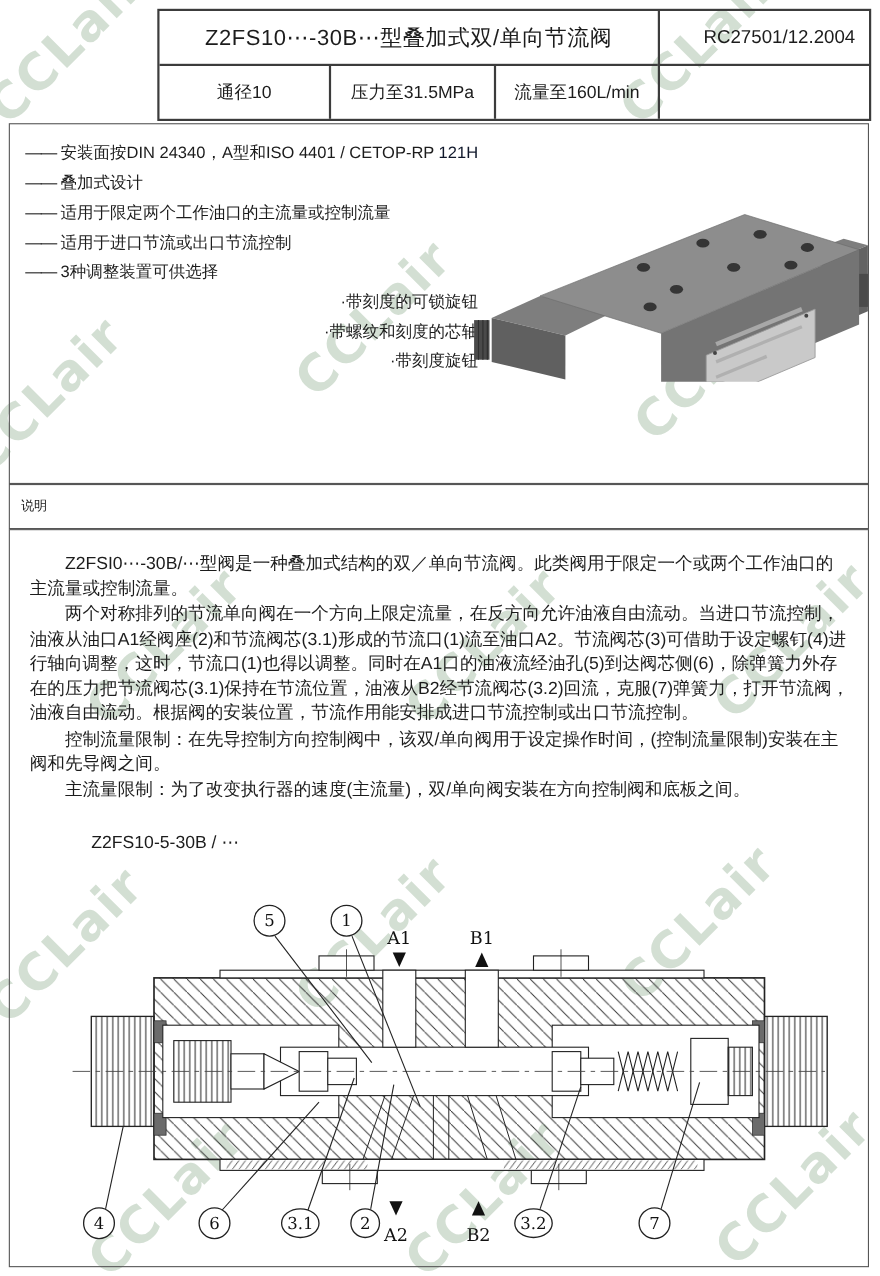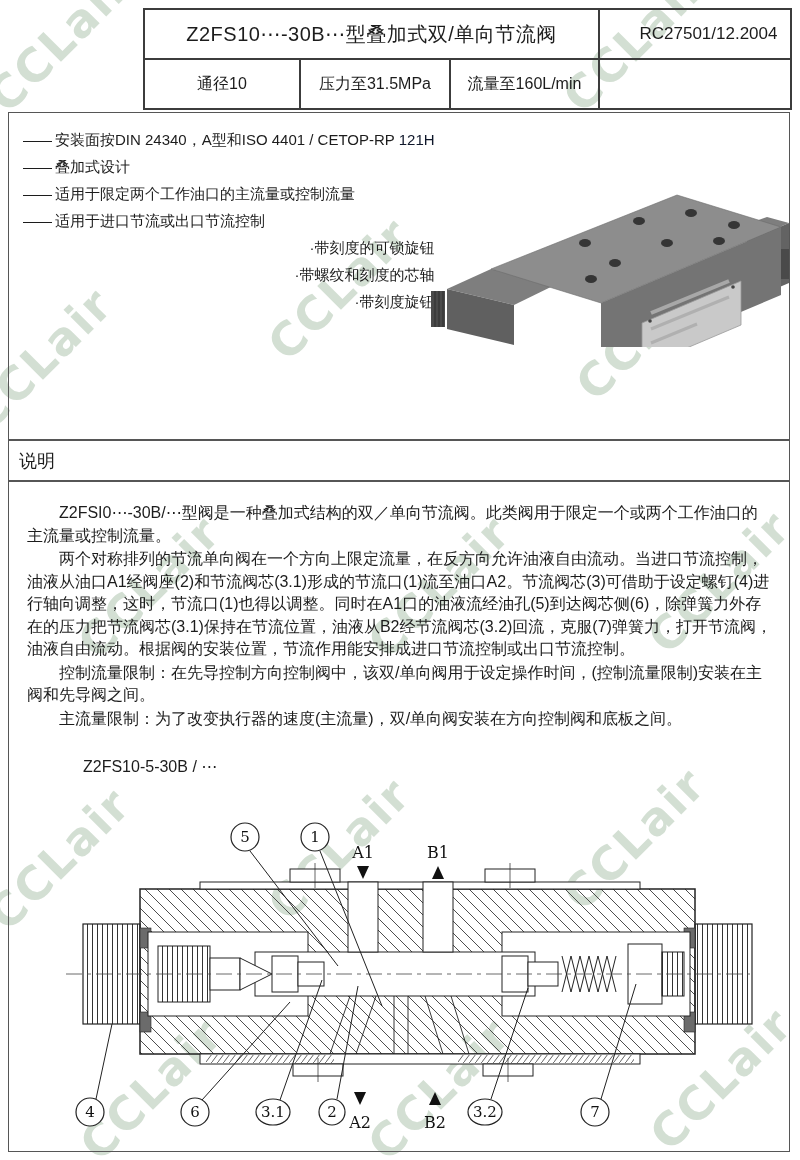--- a/index.html
+++ b/index.html
@@ -15,21 +15,21 @@
        grid-template-rows:50px 1fr;}
   .cell{display:flex;align-items:center;justify-content:center;box-sizing:border-box;}
   .cell.title{grid-column:1/4;font-size:20px;letter-spacing:0.5px;border-bottom:2px solid #3c3c3c;}
   .cell.rc{grid-column:4/5;font-size:17px;border-left:2px solid #3c3c3c;border-bottom:2px solid #3c3c3c;padding-left:27px;}
   .cell.s1{font-size:16px;}
   .cell.s2,.cell.s3{font-size:16px;border-left:2px solid #3c3c3c;}
   .cell.s4{border-left:2px solid #3c3c3c;}
   
   .box{position:absolute;left:8px;width:782px;box-sizing:border-box;border:1.5px solid #565656;background:transparent;}
   .box.features{top:112px;height:328px;}
-  .box.shuoming{top:440px;height:41px;display:flex;align-items:center;padding-left:10px;font-size:18px;}
+  .box.shuoming{top:440px;height:41px;display:flex;align-items:center;padding-left:10px;font-size:12px;}
   .box.content{top:481px;height:671px;}
   
   .feat-list{position:absolute;left:14px;top:13px;font-size:15px;line-height:27px;}
   .feat .b{display:inline-block;letter-spacing:-1px;margin-right:4px;}
   .feat.sub{padding-left:18px;text-align:right;}
   .feat.sub .b{width:18px;letter-spacing:0;margin-right:0;}
   .dim{color:#0f172a;}
   
   .photo{position:absolute;left:420px;top:58px;width:362px;height:176px;}
   
@@ -72,20 +72,21 @@
     <div class="cell s3">流量至160L/min</div>
     <div class="cell s4"></div>
   </div>
 
   <div class="box features">
     <div class="feat-list">
       <div class="feat"><span class="b">——</span><span>安装面按DIN 24340，A型和ISO 4401 / CETOP-RP </span><span class="dim">121H</span></div>
       <div class="feat"><span class="b">——</span><span>叠加式设计</span></div>
       <div class="feat"><span class="b">——</span><span>适用于限定两个工作油口的主流量或控制流量</span></div>
       <div class="feat"><span class="b">——</span><span>适用于进口节流或出口节流控制</span></div>
+      <div class="feat"><span class="b">——</span><span>3种调整装置可供选择</span></div>
       <div class="feat sub"><span class="b">·</span><span>带刻度的可锁旋钮</span></div>
       <div class="feat sub"><span class="b">·</span><span>带螺纹和刻度的芯轴</span></div>
       <div class="feat sub"><span class="b">·</span><span>带刻度旋钮</span></div>
     </div>
 
     <svg class="photo" viewBox="0 0 362 176">
 
       <polygon points="18,118 62,98 130,112 85,134" fill="#7e7e7e"></polygon>
       <polygon points="18,118 85,134 85,174 18,158" fill="#606060"></polygon>
       <rect x="2" y="120" width="14" height="36" fill="#4a4a4a"></rect>

